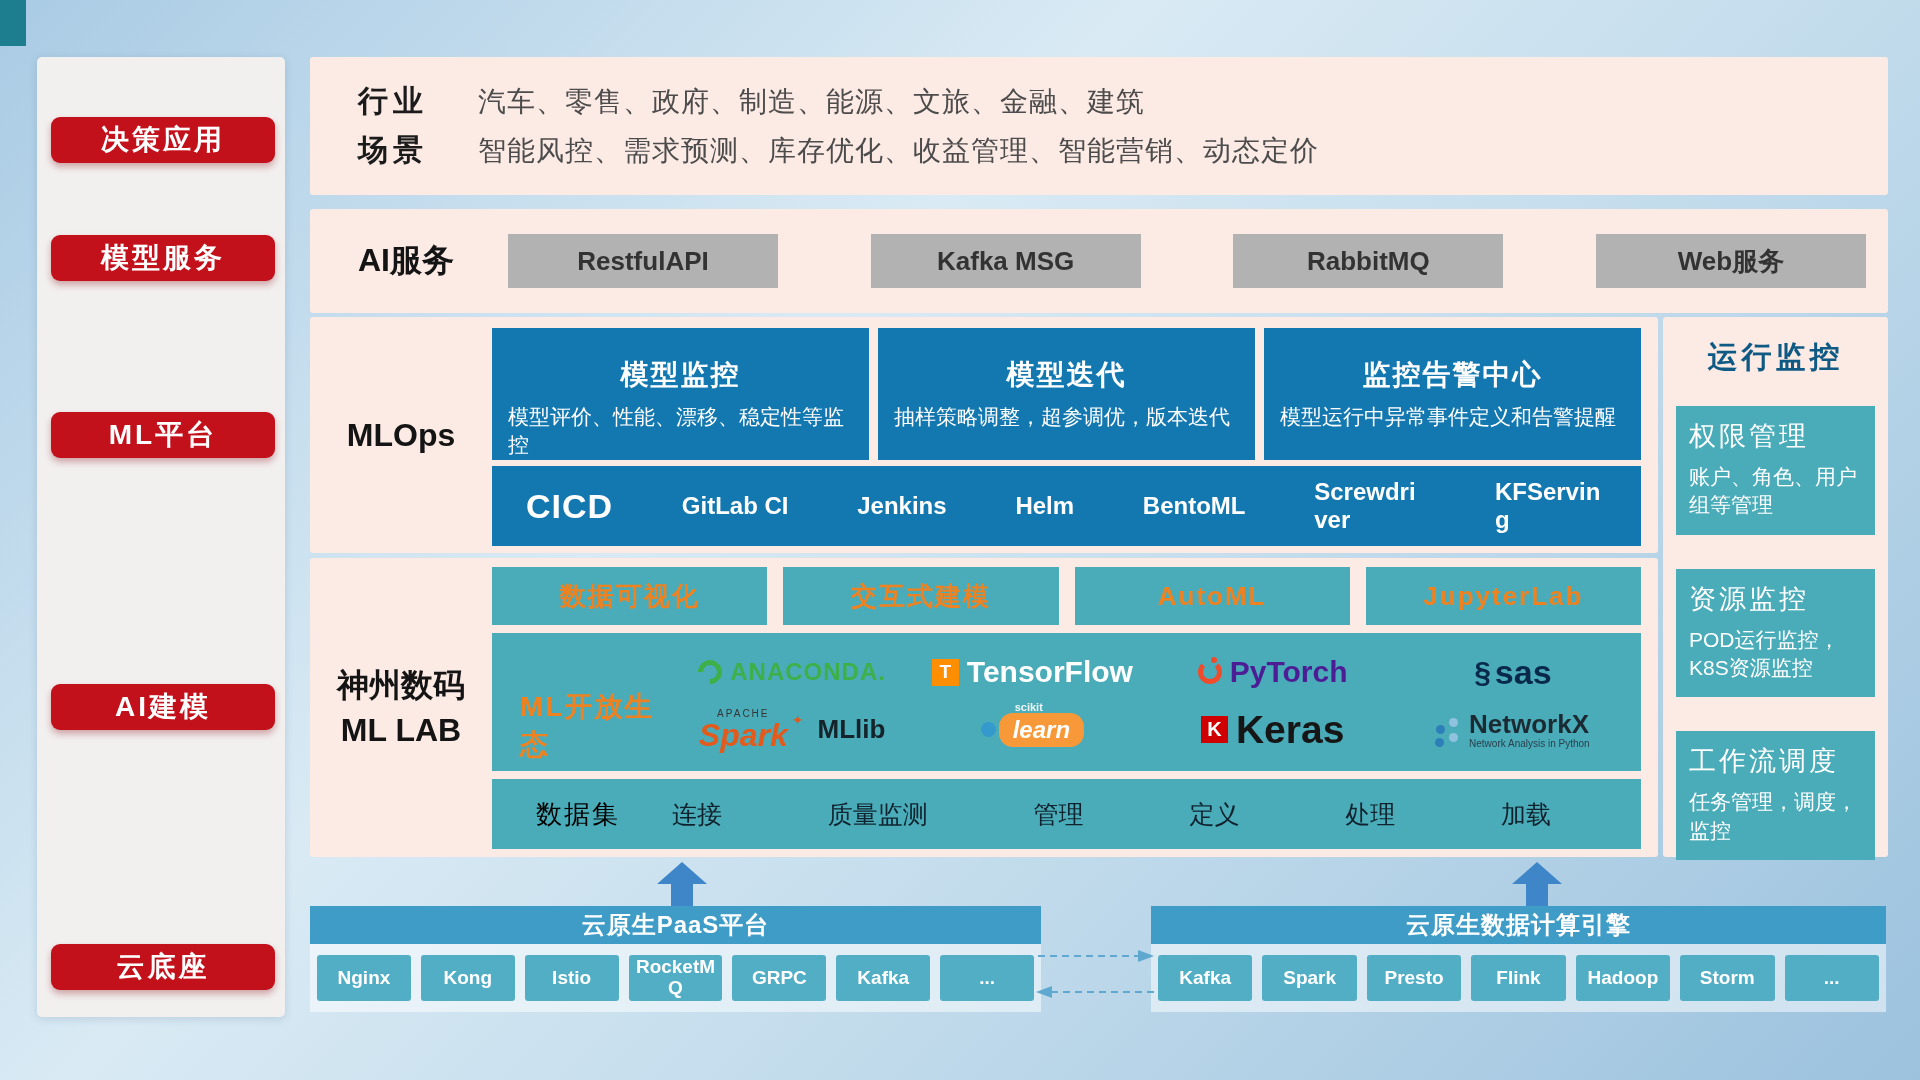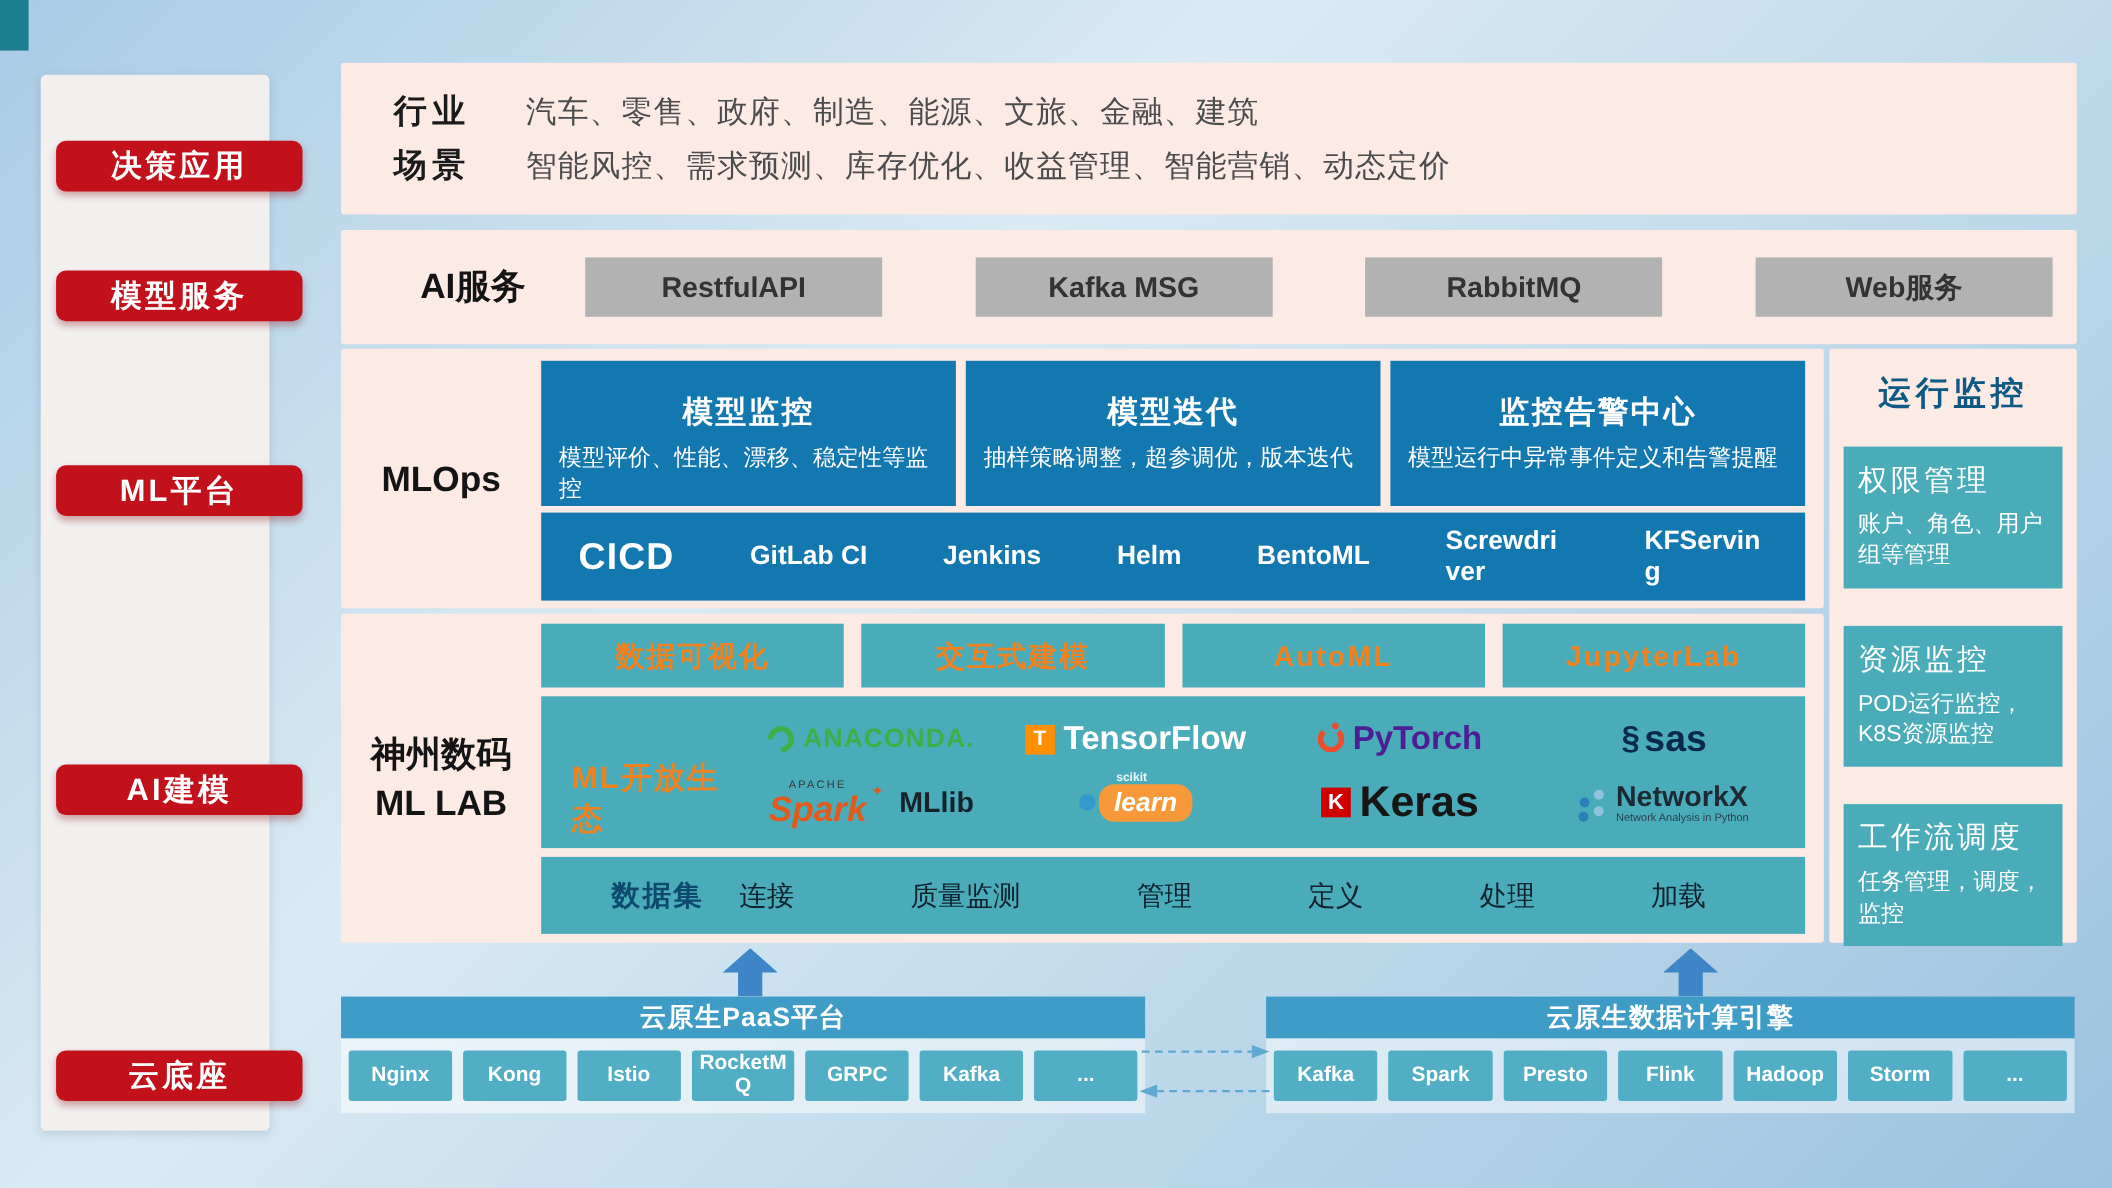--- a/index.html
+++ b/index.html
@@ -4,21 +4,21 @@
 <style>
   html,body { margin:0; padding:0; background:#9fc3de; }
   .canvas {
     position:relative; width:1920px; height:1080px; overflow:hidden;
     font-family:"Liberation Sans","DejaVu Sans",sans-serif;
     background:linear-gradient(135deg,#a9cbe4 0%,#d9eaf4 38%,#c3dcec 62%,#9cc2de 100%);
   }
   .corner { position:absolute; left:0; top:0; width:26px; height:46px; background:#1d7e8f; }
 
   
-  .sidebar { position:absolute; left:37px; top:68px; width:208px; height:960px;
+  .sidebar { position:absolute; left:37px; top:57px; width:248px; height:960px;
     background:#f2f0ef; border-radius:5px; box-shadow:0 2px 8px rgba(60,90,120,.18); }
   .red-btn { position:absolute; left:14px; width:224px; height:46px; background:#c3111c;
     color:#fff; font-size:28px; font-weight:bold; letter-spacing:3px; border-radius:9px;
     display:flex; align-items:center; justify-content:center;
     box-shadow:0 4px 7px rgba(140,20,30,.35); }
 
   
   .panel { position:absolute; background:#fceae4; border-radius:3px; box-sizing:border-box; }
   .industry { left:310px; top:57px; width:1578px; height:138px; }
   .ai      { left:310px; top:209px; width:1578px; height:104px; }
@@ -27,21 +27,21 @@
   .monitor { left:1663px; top:317px; width:225px; height:540px; }
 
   
   .industry-inner { padding:20px 0 0 48px; }
   .ind-row { display:flex; align-items:center; height:49px; }
   .ind-label { width:120px; font-size:30px; font-weight:bold; color:#1b1b1b; letter-spacing:5px; }
   .ind-text { font-size:28px; color:#4c4c4c; letter-spacing:1px; }
 
   
   .ai-inner { display:flex; align-items:center; height:100%; padding-left:48px; }
-  .ai-label { width:150px; font-size:32px; font-weight:bold; color:#141414;margin-left:24px; }
+  .ai-label { width:150px; font-size:32px; font-weight:bold; color:#141414; }
   .ai-buttons { flex:1; display:flex; justify-content:space-between; padding-right:22px; }
   .gray-btn { width:270px; height:54px; background:#b2b2b2; color:#333;
     font-size:26px; font-weight:bold; display:flex; align-items:center; justify-content:center; }
 
   
   .flex-row { display:flex; height:100%; }
   .row-label { width:182px; align-self:center; text-align:center;
     font-size:32px; font-weight:bold; color:#141414; line-height:1.4; }
   .mlops-content { flex:1; padding:11px 17px 0 0; }
   .mlops-cards { display:flex; gap:9px; }
@@ -89,22 +89,22 @@
   .sk-tag { position:absolute; top:-12px; left:16px; font-size:11px; color:#eef6f8; font-style:normal; }
   .keras-badge { width:27px; height:27px; background:#d00000; color:#fff; font-weight:bold; font-size:20px;
     display:flex; align-items:center; justify-content:center; }
   .keras-text { color:#161616; font-size:39px; font-weight:bold; }
   .nx-icon { width:9px; height:9px; border-radius:50%; background:#2c7fb8; margin-right:16px;
     box-shadow:13px -7px 0 #8fc3dd, 13px 8px 0 #8fc3dd, -1px 13px 0 #2c7fb8; }
   .nx-stack { display:flex; flex-direction:column; line-height:1.1; }
   .nx-text { color:#1b2a33; font-size:26px; font-weight:bold; }
   .nx-sub { font-size:10px; color:#29404d; }
   .dataset-row { margin-top:8px; height:70px; background:#4aacb9; display:flex; align-items:center; }
-  .dataset-label { width:180px; padding-left:64px; box-sizing:border-box; color:#0c4a6e;
-    font-size:26px; font-weight:bold; letter-spacing:2px; }
+  .dataset-label { width:180px; padding-left:44px; box-sizing:border-box; color:#000000;
+    font-size:26px; font-weight:normal; letter-spacing:2px; }
   .dataset-items { flex:1; display:flex; justify-content:space-between; padding-right:90px;
     color:#10222e; font-size:25px; }
 
   
   .monitor-title { margin-top:20px; text-align:center; font-size:30px; font-weight:bold;
     color:#0e5a84; letter-spacing:4px; }
   .monitor-cards { margin:28px 13px 0; display:flex; flex-direction:column; gap:34px; }
   .teal-card { background:#4aacb9; padding:12px 13px 15px; color:#fff; }
   .teal-card h3 { margin:0 0 9px; font-size:27px; text-align:left; letter-spacing:3px; font-weight:normal; }
   .teal-card p { margin:0; font-size:21px; line-height:1.35; }

